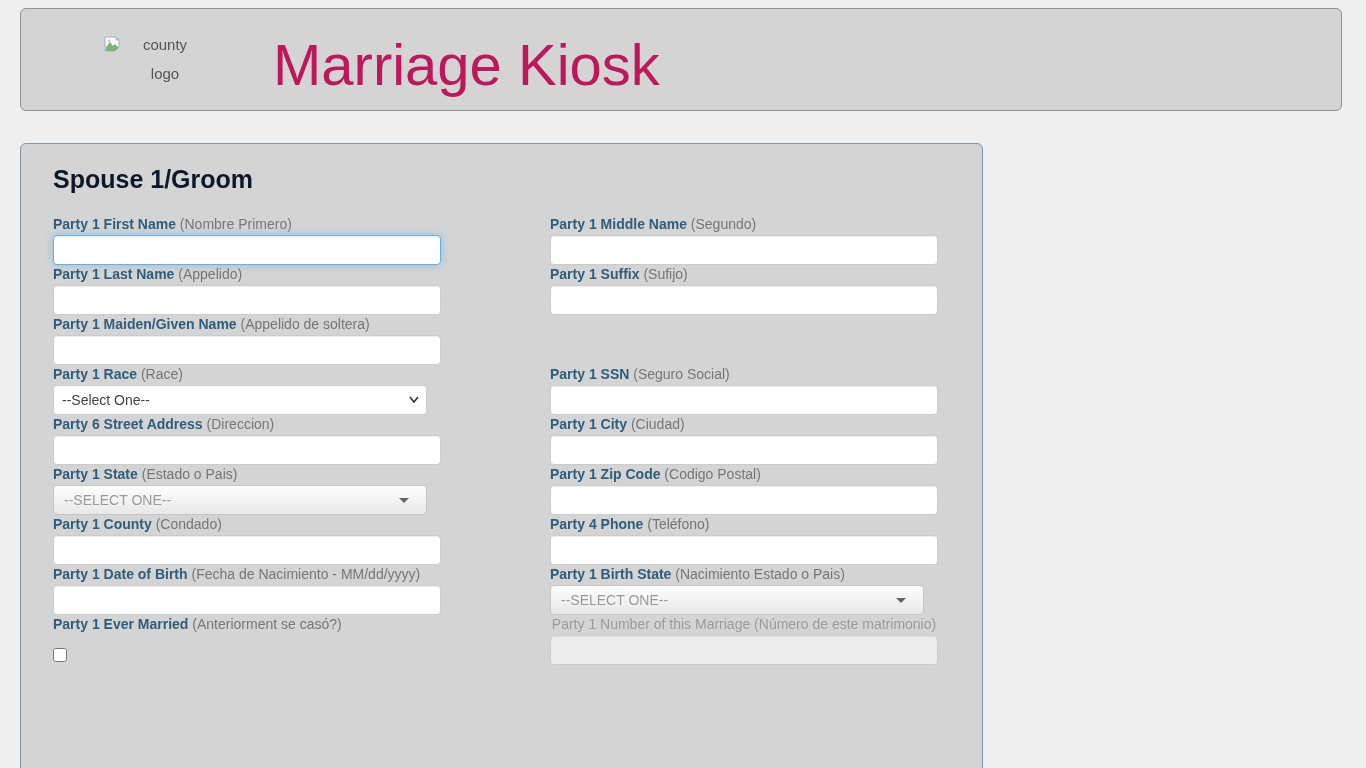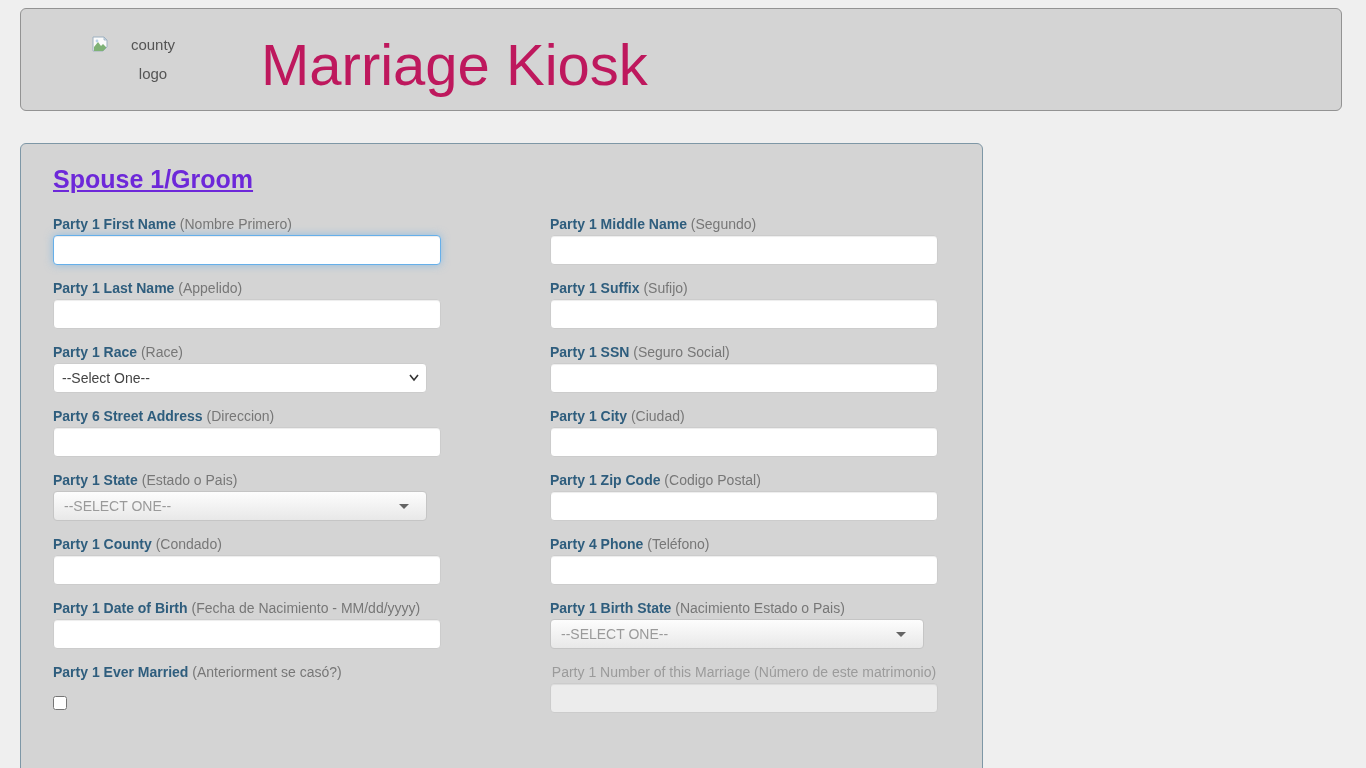--- a/index.html
+++ b/index.html
@@ -12,20 +12,21 @@
   }
   
   .header {
     margin: 8px 24px 0 20px;
     height: 103px;
     background: #d4d4d4;
     border: 1px solid #939393;
     border-radius: 6px;
     display: flex;
     align-items: center;
+    padding-left: 12px;
   }
   .logo-box {
     margin-left: 70px;
     display: flex;
     align-items: flex-start;
     width: 120px;
   }
   .broken-img { width: 18px; height: 18px; margin-top: 4px; flex: 0 0 auto; }
   .logo-alt {
     margin-left: 14px;
@@ -49,28 +50,27 @@
     min-height: 700px;
     background: #d4d4d4;
     border: 1px solid #7e97a6;
     border-radius: 6px;
     padding: 20px 0 30px 32px;
   }
   .section-title {
     margin: 0 4px 21px 0;
     font-size: 25px;
     font-weight: bold;
-    color: #6d28d9;
-    text-decoration: underline;
+    color: #0f172a;
     line-height: 30px;
   }
   .form-row { display: flex; }
   .cell { width: 388px; }
   .cell.right { margin-left: 109px; }
-  .field { margin-bottom: 14px; }
+  .field { }
   .field-label {
     display: block;
     font-size: 14px;
     line-height: 18px;
     margin-bottom: 2px;
     color: #2e5d7d;
     font-weight: bold;
   }
   .field-label .hint { color: #777; font-weight: normal; }
   .field-label.disabled, .field-label.disabled .hint { color: #9b9b9b; font-weight: normal; text-align: center; }
@@ -192,20 +192,29 @@
         <label class="field-label">
           <span>Party 1 Suffix</span>
           <span class="hint">(Sufijo)</span>
         </label>
         <input type="text" class="text-input" value="" style="">
       </div>
     </div>
   </div>
 
   <div class="form-row">
+    <div class="cell">
+      <div class="field">
+        <label class="field-label">
+          <span>Party 1 Maiden/Given Name</span>
+          <span class="hint">(Appelido de soltera)</span>
+        </label>
+        <input type="text" class="text-input" value="" style="">
+      </div>
+    </div>
     <div class="cell right"></div>
   </div>
 
   <div class="form-row">
     <div class="cell">
       <div class="field">
         <label class="field-label">
           <span>Party 1 Race</span>
           <span class="hint">(Race)</span>
         </label>

